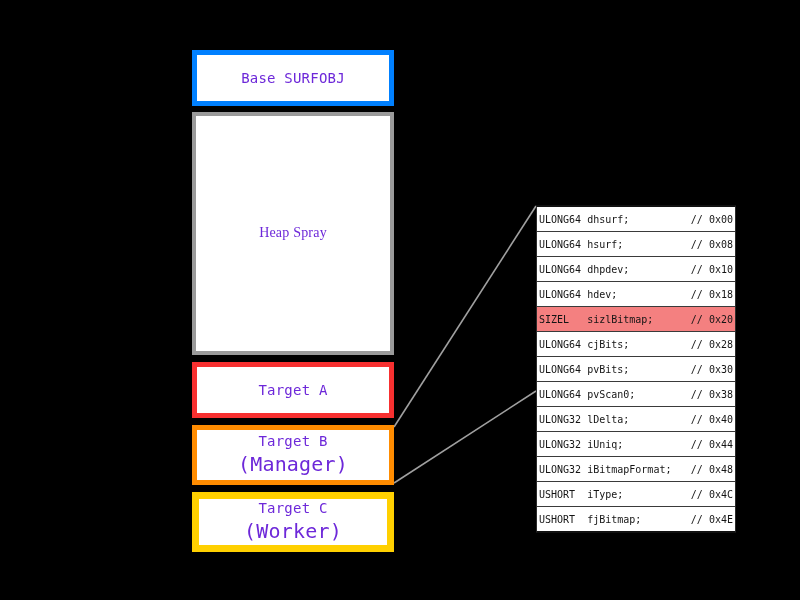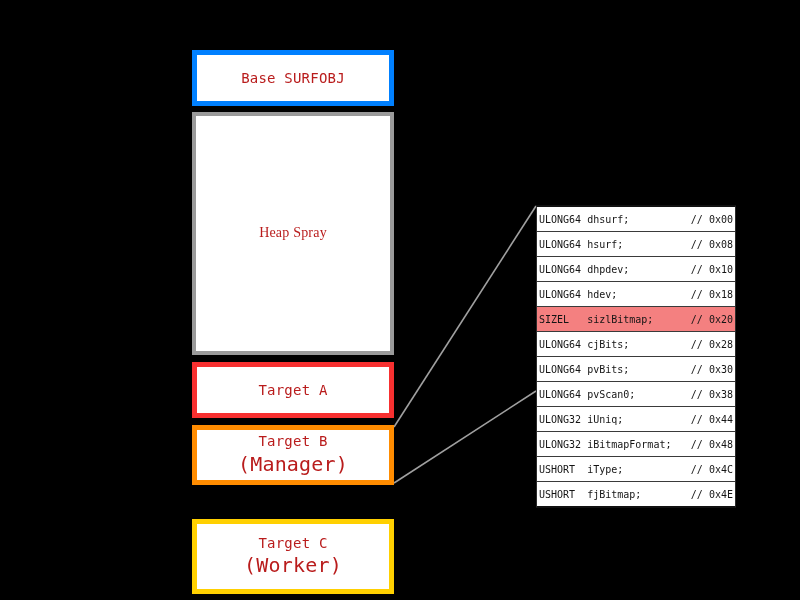--- a/index.html
+++ b/index.html
@@ -15,40 +15,40 @@
     background: #000000;
     overflow: hidden;
     font-family: "DejaVu Sans Mono", "Liberation Mono", monospace;
   }
 
   
   .mem-block {
     position: absolute;
     box-sizing: border-box;
     background: #ffffff;
-    color: #b91c1c;
+    color: #6d28d9;
     display: flex;
     flex-direction: column;
     align-items: center;
     justify-content: center;
     text-align: center;
     line-height: 1.35;
     font-size: 14px;
     letter-spacing: 0.2px;
   }
   .mem-block .sub {
     display: block;
     font-size: 20px;
   }
 
   #block-base      { left:192px; top:50px;  width:202px; height:56px;  border:5px solid #0080ff; }
   #block-heap      { left:192px; top:112px; width:202px; height:243px; border:4px solid #9a9a9a; }
   #block-target-a  { left:192px; top:362px; width:202px; height:56px;  border:5px solid #f73030; }
   #block-target-b  { left:192px; top:425px; width:202px; height:60px;  border:5px solid #ff8c00; }
-  #block-target-c  { left:192px; top:492px; width:202px; height:75px;  border:5px solid #a21caf;margin-top:27px; }
+  #block-target-c  { left:192px; top:492px; width:202px; height:60px;  border:7px solid #a21caf; }
 
   
   #connectors {
     position: absolute;
     left: 0; top: 0;
     width: 800px; height: 600px;
     pointer-events: none;
   }
 
   
@@ -118,19 +118,20 @@
 
   <div id="struct-table">
       <div class="struct-row"><span class="decl">ULONG64 dhsurf;</span><span class="comment">// 0x00</span></div>
       <div class="struct-row"><span class="decl">ULONG64 hsurf;</span><span class="comment">// 0x08</span></div>
       <div class="struct-row"><span class="decl">ULONG64 dhpdev;</span><span class="comment">// 0x10</span></div>
       <div class="struct-row"><span class="decl">ULONG64 hdev;</span><span class="comment">// 0x18</span></div>
       <div class="struct-row highlight" style="background: rgb(244, 128, 128);"><span class="decl">SIZEL   sizlBitmap;</span><span class="comment">// 0x20</span></div>
       <div class="struct-row"><span class="decl">ULONG64 cjBits;</span><span class="comment">// 0x28</span></div>
       <div class="struct-row"><span class="decl">ULONG64 pvBits;</span><span class="comment">// 0x30</span></div>
       <div class="struct-row"><span class="decl">ULONG64 pvScan0;</span><span class="comment">// 0x38</span></div>
+      <div class="struct-row"><span class="decl">ULONG32 lDelta;</span><span class="comment">// 0x40</span></div>
       <div class="struct-row"><span class="decl">ULONG32 iUniq;</span><span class="comment">// 0x44</span></div>
       <div class="struct-row"><span class="decl">ULONG32 iBitmapFormat;</span><span class="comment">// 0x48</span></div>
       <div class="struct-row"><span class="decl">USHORT  iType;</span><span class="comment">// 0x4C</span></div>
       <div class="struct-row"><span class="decl">USHORT  fjBitmap;</span><span class="comment">// 0x4E</span></div>
     </div>
 
 </div>
 
 </body></html>

